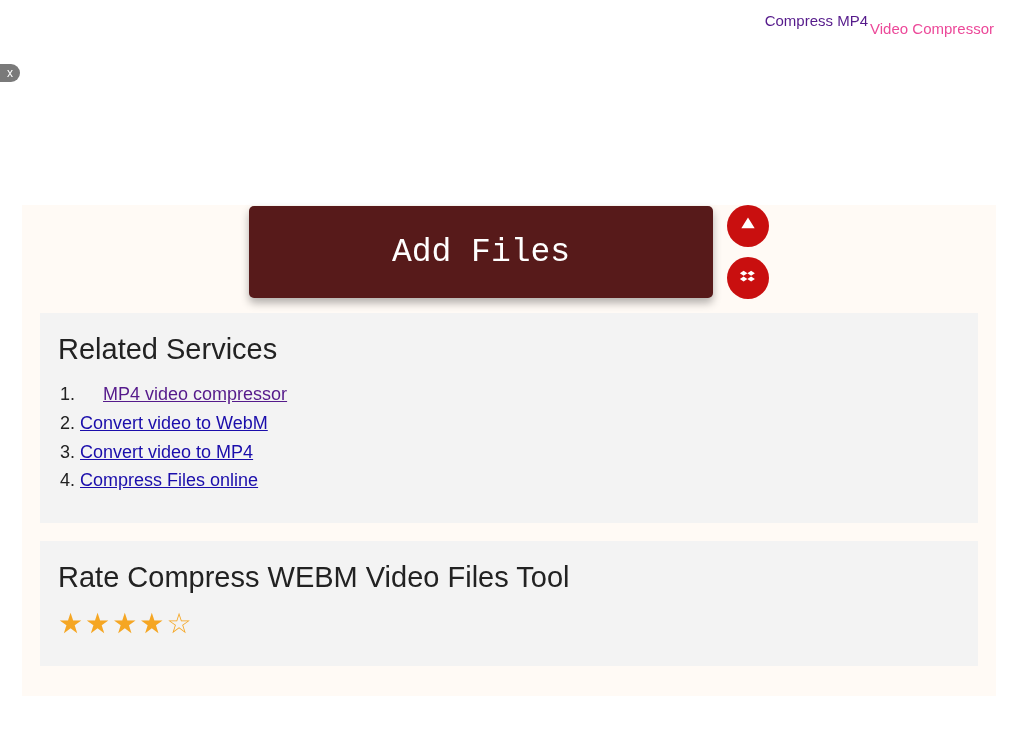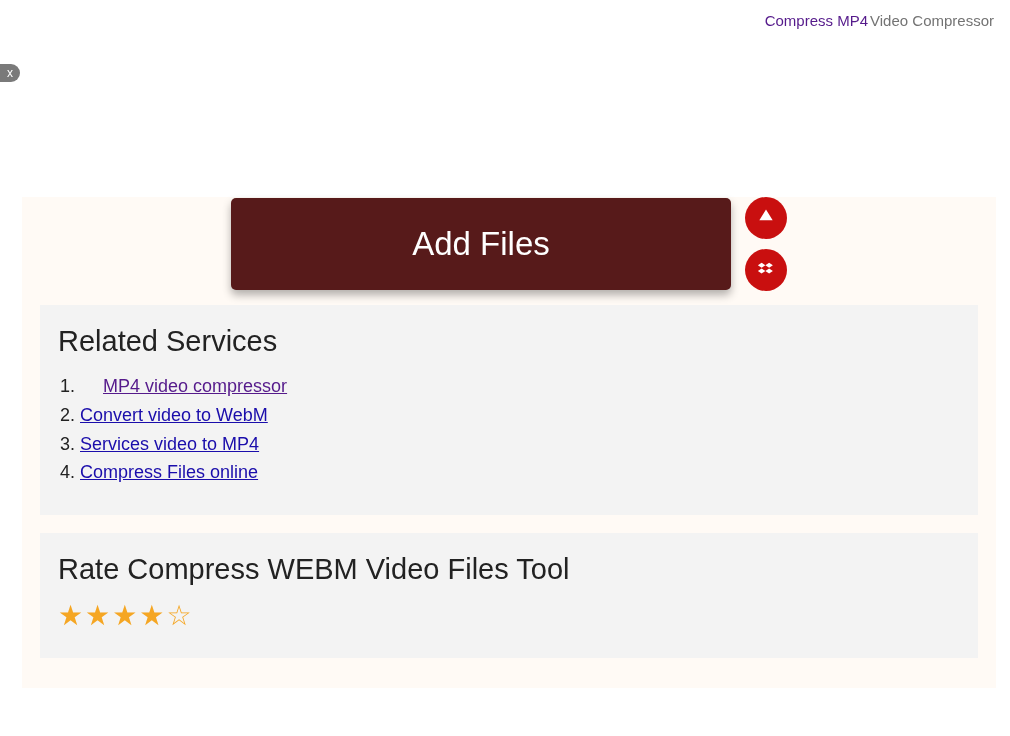--- a/index.html
+++ b/index.html
@@ -16,21 +16,21 @@
     justify-content: flex-end;
     gap: 2px;
     padding: 12px 16px 18px 0;
   }
   .top-nav a {
     font-size: 15px;
     text-decoration: none;
     white-space: nowrap;
   }
   .nav-link-1 { color: #551a8b; }
-  .nav-link-2 { color: #737373; }
+  .nav-link-2 { color: #ec4899; margin-top: 8px; }
   .content-wrap {
     margin: 0 14px 0 22px;
     background: #fffaf5;
     padding-bottom: 30px;
     position: relative;
   }
   .close-badge {
     position: absolute;
     top: 64px;
     left: 0;
@@ -60,30 +60,31 @@
     color: #333;
   }
   .upload-area {
     margin-top: 150px;
     display: flex;
     justify-content: center;
     align-items: center;
     gap: 14px;
   }
   .add-files-btn {
-    width: 500px;
+    width: 464px;
     height: 92px;
     background: #571a1a;
     color: #fff;
     font-size: 33px;
     font-weight: 500;
     border: none;
     border-radius: 5px;
     box-shadow: 0 5px 8px rgba(0,0,0,0.3);
     cursor: pointer;
+    font-family: Liberation Mono, monospace;
   }
   .cloud-col {
     display: flex;
     flex-direction: column;
     gap: 10px;
   }
   .cloud-btn {
     width: 42px;
     height: 42px;
     border-radius: 50%;
@@ -160,21 +161,21 @@
         </span>
       </button>
     </div>
   </div>
 
   <div class="panel">
     <h2>Related Services</h2>
     <ol>
       <li><a href="#" class="link-visited">MP4 video compressor</a></li>
       <li><a href="#" class="link-default">Convert video to WebM</a></li>
-      <li><a href="#" class="link-default">Services video to MP4</a></li>
+      <li><a href="#" class="link-default">Convert video to MP4</a></li>
       <li><a href="#" class="link-default">Compress Files online</a></li>
     </ol>
   </div>
 
   <div class="panel panel2-gap">
     <h2>Rate Compress WEBM Video Files Tool</h2>
     <div class="stars">
       <span class="star">★</span>
       <span class="star">★</span>
       <span class="star">★</span>

